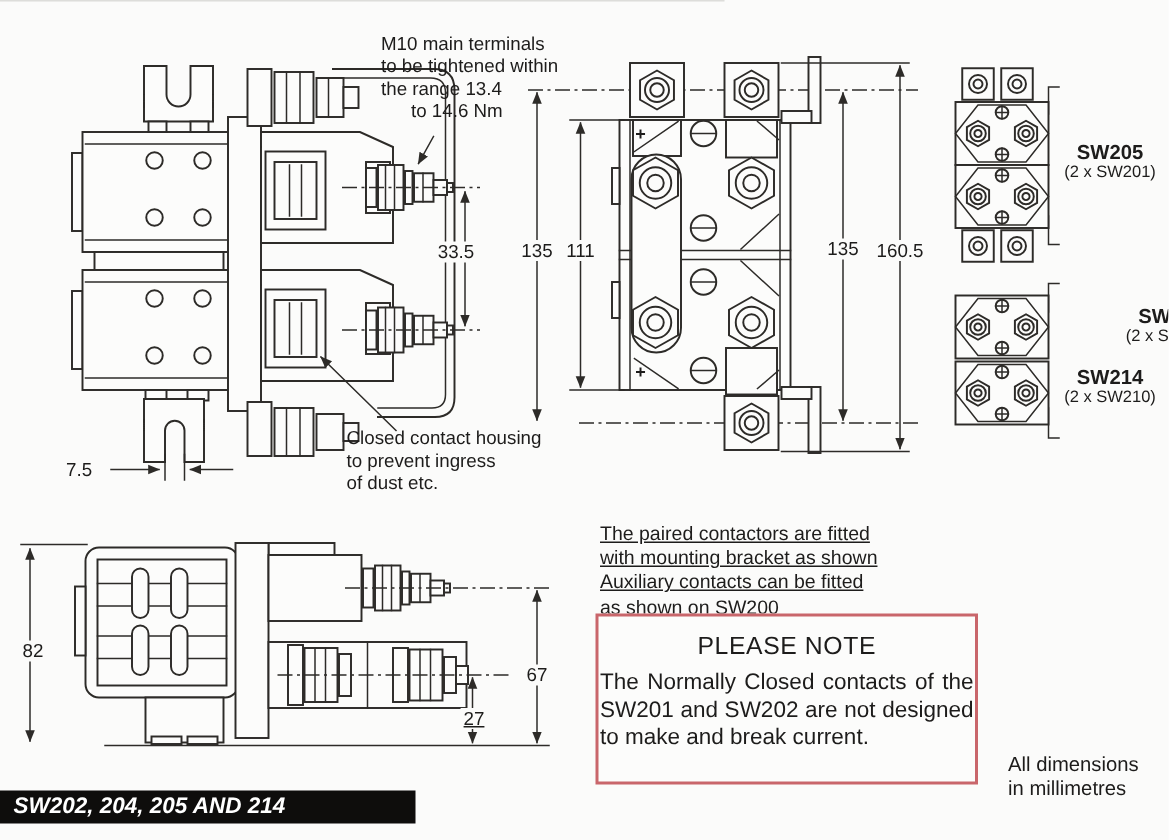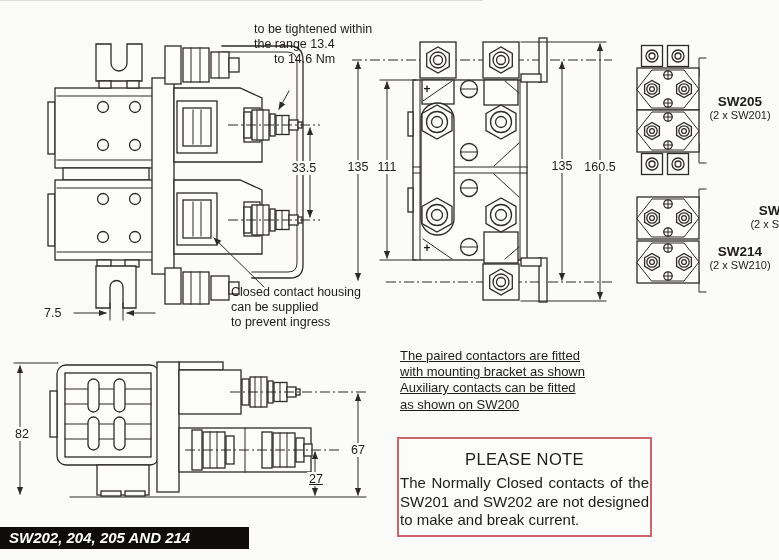--- a/index.html
+++ b/index.html
@@ -22,29 +22,29 @@
   .indent{padding-left:20px;}
   .dim{
     position:absolute; font-size:12.5px; line-height:14px;
     background:var(--page-bg,#fbfbfa); padding:0 2px; white-space:nowrap;
   }
   .ctr{transform:translateX(-50%);}
   .plabel{position:absolute; width:72px; text-align:center;}
   .plabel .pname{font-weight:bold; font-size:13.5px; line-height:15px;}
   .plabel .pcomp{font-size:11px; line-height:13px;}
   .notebox{
-    position:absolute; left:397px; top:437px; width:255px; height:100px;
+    position:absolute; left:397px; top:409px; width:255px; height:114px;
     border:2px solid var(--note-border,#c9666b); box-sizing:border-box;
     background:#fcfcfb;
   }
   .notebox .ntitle{margin-top:11px; text-align:center; font-size:16.5px; letter-spacing:.4px;}
   .notebox .nbody{margin-top:5px; padding:0 1px; font-size:15px; line-height:18.5px; text-align:justify;}
   .alldims{position:absolute; left:672px; top:502px; font-size:13.5px; line-height:16px;}
   .footerbar{
-    position:absolute; left:0; top:527px; width:249px; height:22px;
+    position:absolute; left:0; top:527px; width:277px; height:22px;
     background:var(--footer-bg,#0e0d0c); color:var(--footer-text,#fff);
     font-size:15px; font-weight:bold; font-style:italic;
     line-height:22.5px; padding-left:9px; box-sizing:border-box; white-space:nowrap;
   }
   .scanline{position:absolute; left:0; top:0; width:62%; height:1px; background:#c9c9c4; opacity:.6;}
 </style>
 </head>
 <body>
 
 <div class="page">
@@ -309,29 +309,30 @@
 
     <g>
       <path d="M699,208 V189 H706" class="ln thin"></path>
       <path d="M699,272 V292 H706" class="ln thin"></path>
       <use href="#gSwBody" x="668" y="218"></use>
       <use href="#gSwBody" x="668" y="262"></use>
     </g>
   </svg>
 
   <div class="note" style="left:254px; top:22px;">
+    <div>M10 main terminals</div>
     <div>to be tightened within</div>
     <div>the range 13.4</div>
     <div class="indent">to 14.6 Nm</div>
   </div>
 
   <div class="note" style="left:231px; top:285px;">
     <div>Closed contact housing</div>
-    <div>can be supplied</div>
     <div>to prevent ingress</div>
+    <div>of dust etc.</div>
   </div>
 
   <div class="note paired" style="left:400px; top:348px;text-decoration:underline;">
     <div>The paired contactors are fitted</div>
     <div>with mounting bracket as shown</div>
     <div>Auxiliary contacts can be fitted</div>
     <div>as shown on SW200</div>
   </div>
 
   <div class="dim ctr" style="left:304px; top:161px;">33.5</div>
@@ -355,15 +356,19 @@
   <div class="plabel" style="left:704px; top:244px;">
     <div class="pname">SW214</div>
     <div class="pcomp">(2 x SW210)</div>
   </div>
 
   <div class="notebox">
     <div class="ntitle">PLEASE NOTE</div>
     <div class="nbody">The Normally Closed contacts of the SW201 and SW202 are not designed to make and break current.</div>
   </div>
 
+  <div class="alldims">
+    <div>All dimensions</div>
+    <div>in millimetres</div>
+  </div>
 
   <div class="footerbar">SW202, 204, 205 AND 214</div>
 </div>
 
 </body></html>

